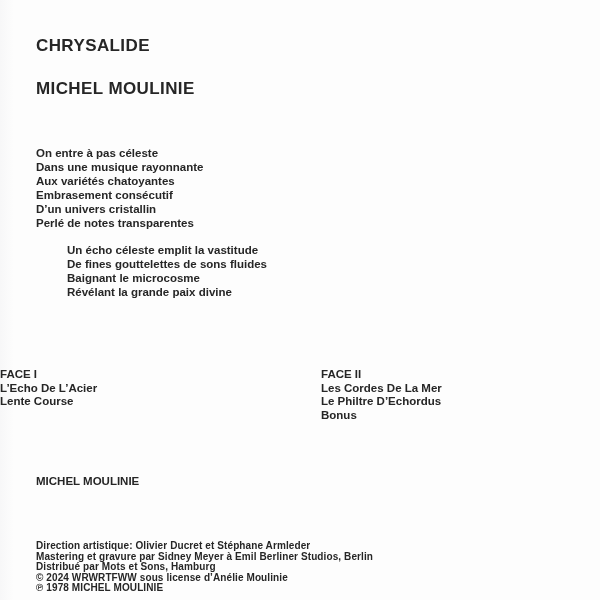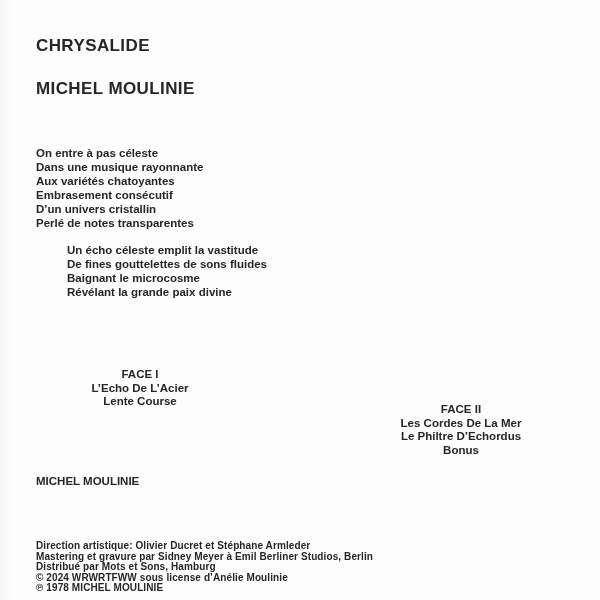--- a/index.html
+++ b/index.html
@@ -48,26 +48,26 @@
   .poem-author {
     top: 326px;
     font-size: 11.5px;
     line-height: 14px;
     letter-spacing: 0.3px;
   }
   .side {
     position: absolute;
     top: 368px;
     width: 280px;
-    text-align: center;
+    text-align: left;
     font-size: 11.5px;
     line-height: 13.5px;
   }
   .side-1 { left: 0px; }
-  .side-2 { left: 321px; margin-top: 35px; }
+  .side-2 { left: 321px; }
   .musician-credit {
     top: 474px;
     font-size: 11.5px;
     line-height: 14px;
   }
   .production-credits {
     top: 541px;
     font-size: 10px;
     line-height: 10.5px;
     letter-spacing: 0.1px;

